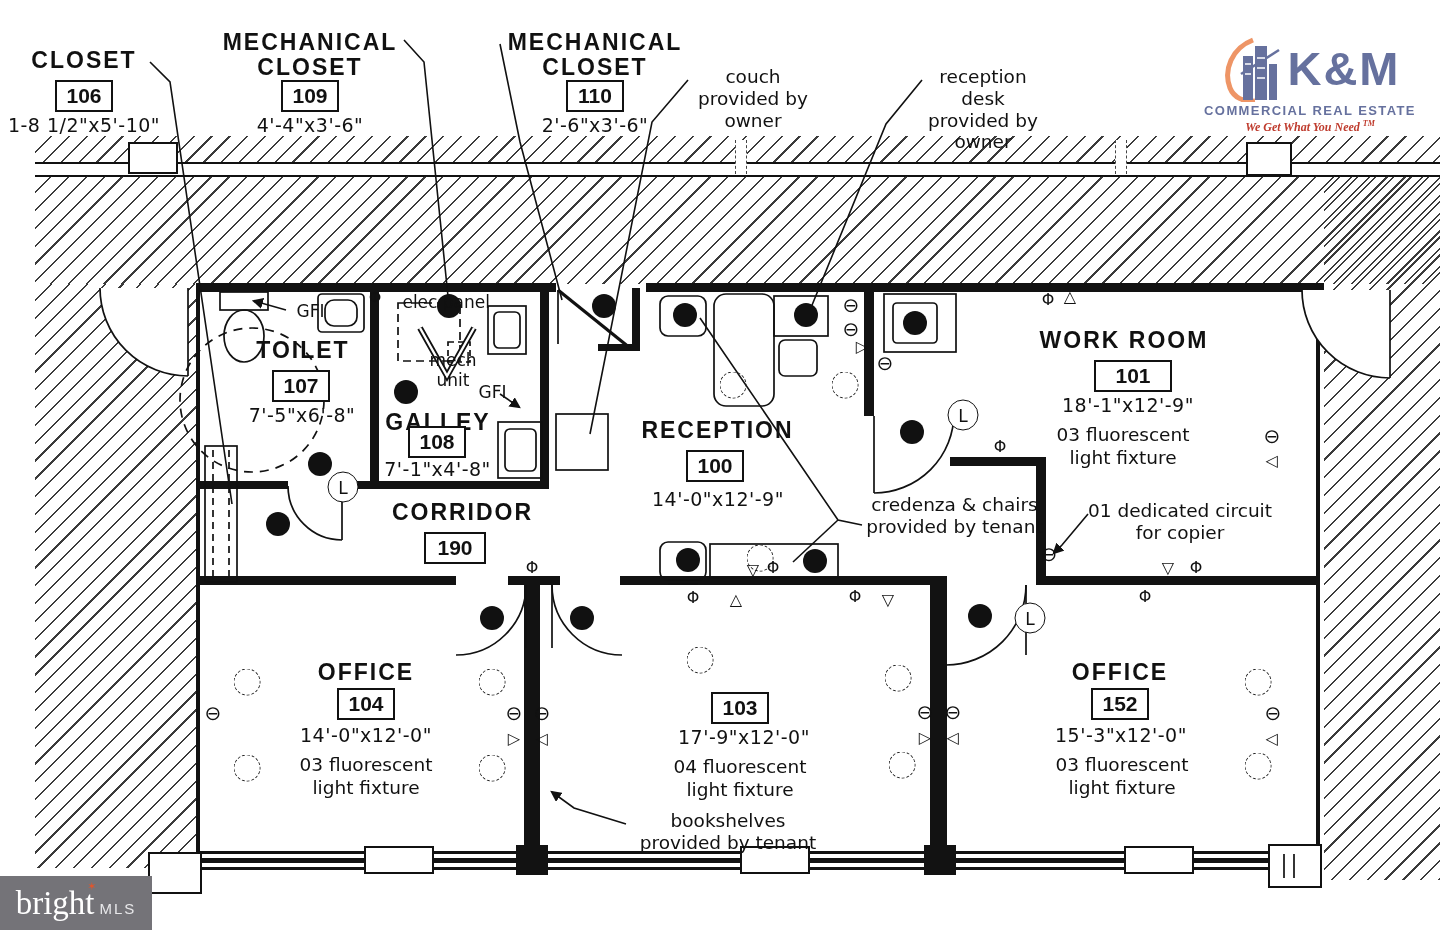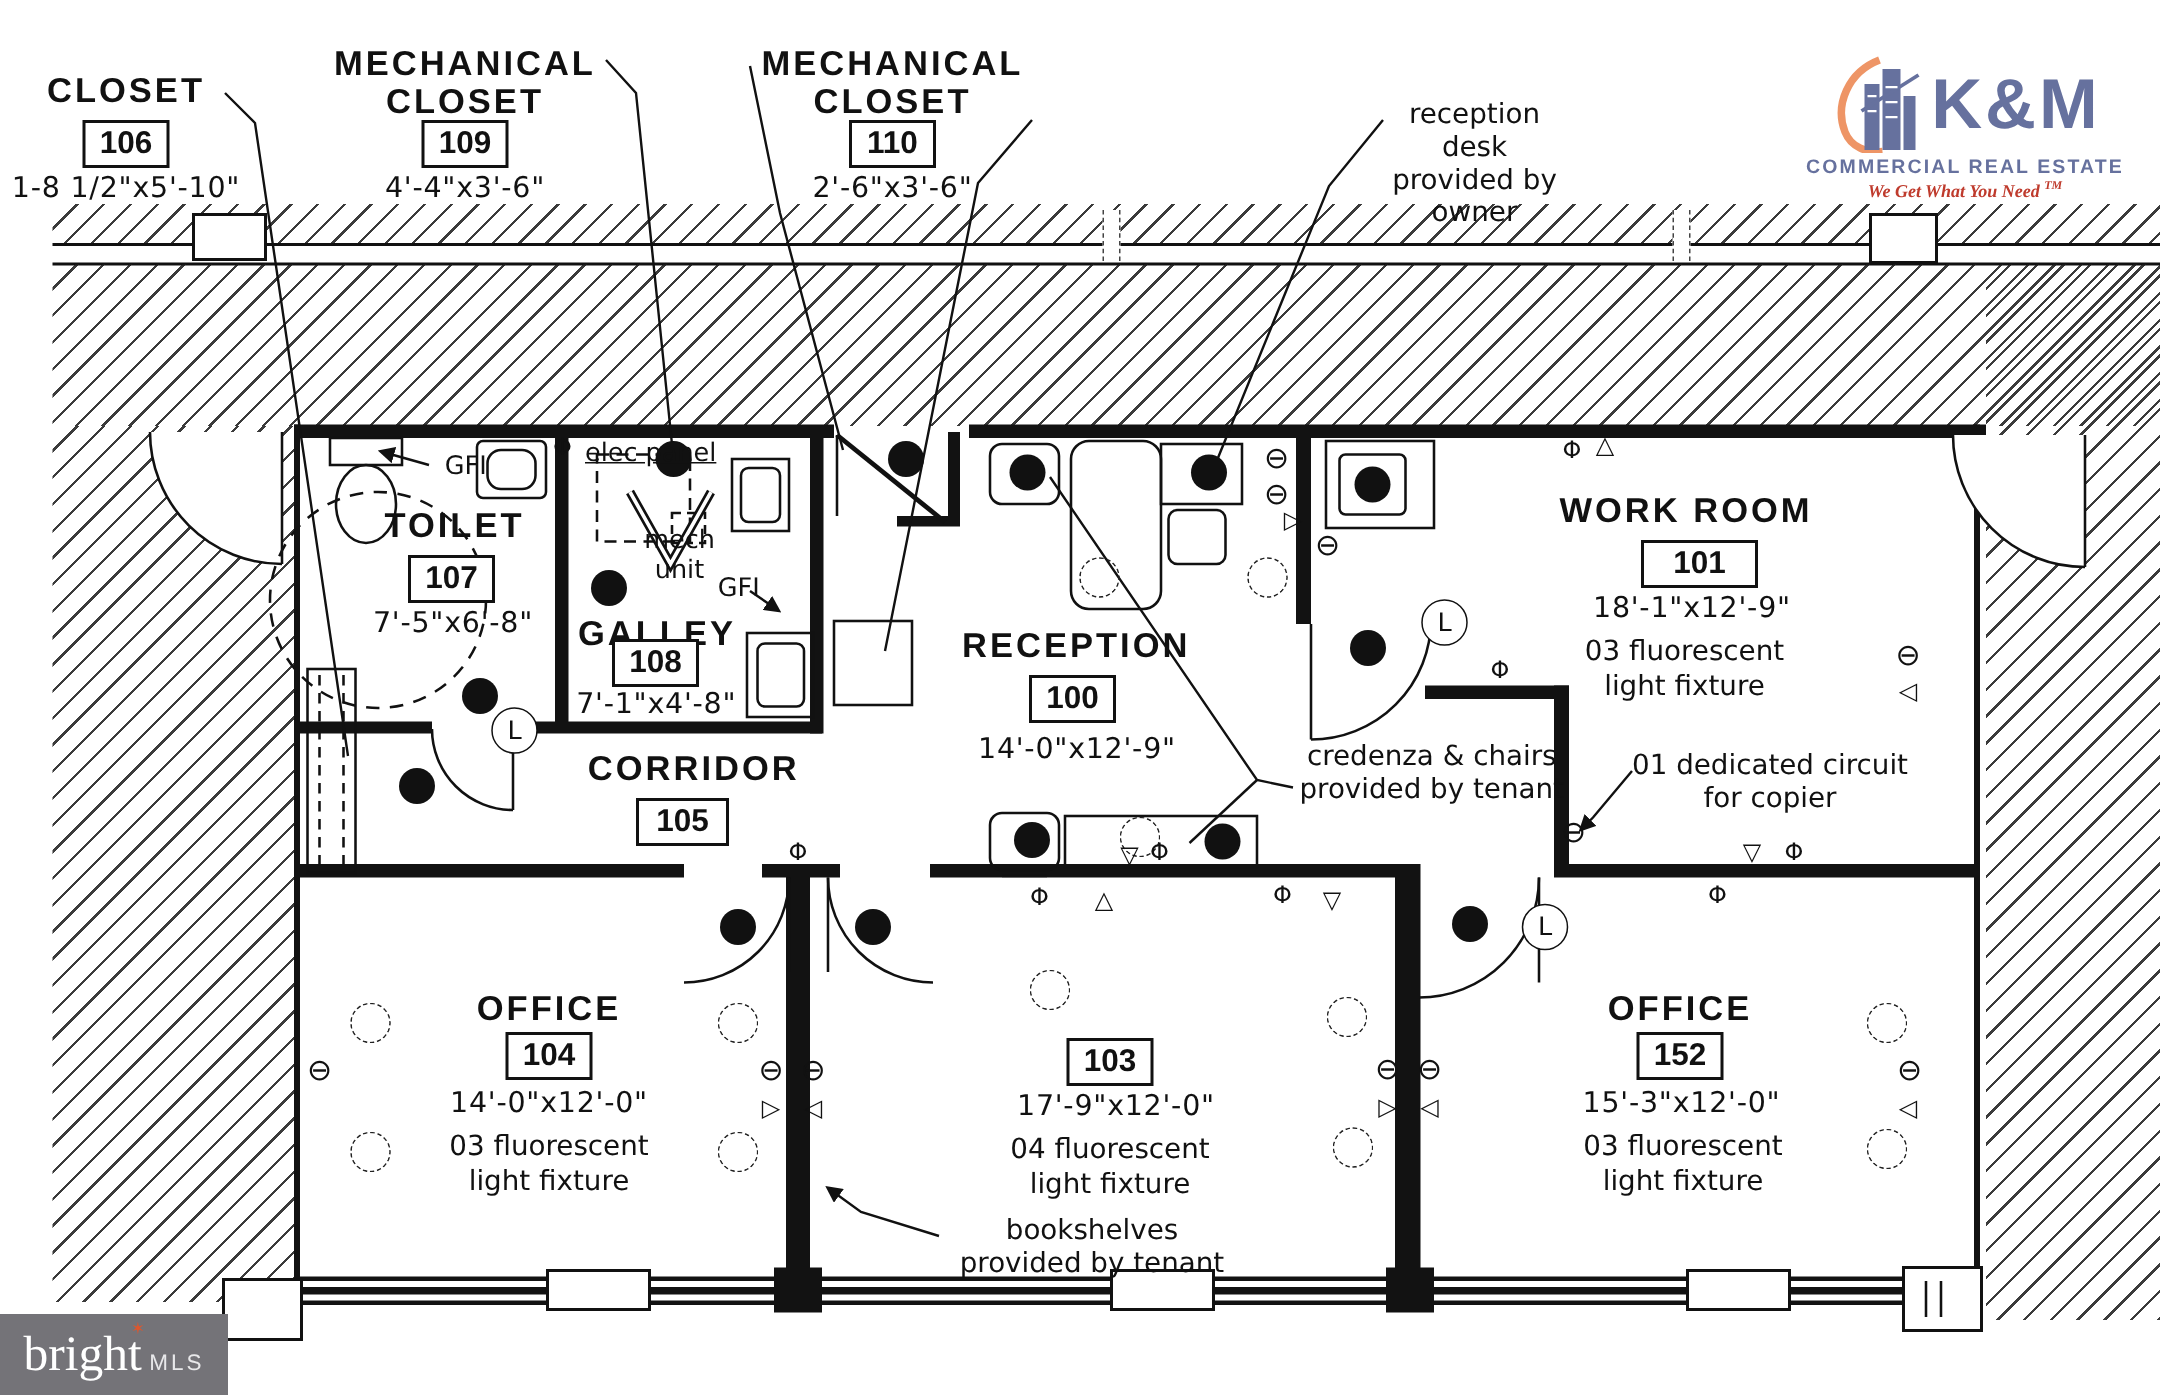--- a/index.html
+++ b/index.html
@@ -241,39 +241,40 @@
   <div class="dims" style="left:2px;top:114px;width:164px;">1-8 1/2"x5'-10"</div>
 
   <div class="rname" style="left:220px;top:30px;width:180px;">MECHANICAL CLOSET</div>
   <div class="numbox" style="left:281px;top:80px;width:58px;">109</div>
   <div class="dims" style="left:240px;top:114px;width:140px;">4'-4"x3'-6"</div>
 
   <div class="rname" style="left:505px;top:30px;width:180px;">MECHANICAL CLOSET</div>
   <div class="numbox" style="left:566px;top:80px;width:58px;">110</div>
   <div class="dims" style="left:525px;top:114px;width:140px;">2'-6"x3'-6"</div>
 
+  <div class="note" style="left:683px;top:66px;width:140px;">couch provided by owner</div>
   <div class="note" style="left:918px;top:66px;width:130px;">reception desk provided by owner</div>
   <div class="note" style="left:862px;top:494px;width:185px;">credenza &amp; chairs provided by tenant</div>
   <div class="note" style="left:1085px;top:500px;width:190px;">01 dedicated circuit for copier</div>
   <div class="note" style="left:628px;top:810px;width:200px;">bookshelves provided by tenant</div>
-  <div class="note" style="left:390px;top:292px;width:100px;font-size:17px;white-space:nowrap;text-align:left;text-decoration:underline;">elec panel</div>
+  <div class="note" style="left:390px;top:292px;width:100px;font-size:17px;white-space:nowrap;text-align:right;">elec panel</div>
   <div class="note" style="left:424px;top:350px;width:58px;font-size:17px;">mech unit</div>
   <div class="note" style="left:288px;top:301px;width:45px;font-size:17px;">GFI</div>
   <div class="note" style="left:470px;top:382px;width:45px;font-size:17px;">GFI</div>
 
   <div class="rname" style="left:243px;top:338px;width:120px;white-space:nowrap;">TOILET</div>
   <div class="numbox" style="left:272px;top:370px;width:58px;">107</div>
   <div class="dims" style="left:238px;top:404px;width:128px;">7'-5"x6'-8"</div>
 
   <div class="rname" style="left:383px;top:410px;width:110px;white-space:nowrap;">GALLEY</div>
   <div class="numbox" style="left:408px;top:426px;width:58px;">108</div>
   <div class="dims" style="left:380px;top:458px;width:115px;">7'-1"x4'-8"</div>
 
   <div class="rname" style="left:390px;top:500px;width:145px;white-space:nowrap;">CORRIDOR</div>
-  <div class="numbox" style="left:424px;top:532px;width:62px;">105</div>
+  <div class="numbox" style="left:424px;top:532px;width:62px;">190</div>
 
   <div class="rname" style="left:640px;top:418px;width:155px;white-space:nowrap;">RECEPTION</div>
   <div class="numbox" style="left:686px;top:450px;width:58px;">100</div>
   <div class="dims" style="left:652px;top:488px;width:128px;">14'-0"x12'-9"</div>
 
   <div class="rname" style="left:1035px;top:328px;width:178px;white-space:nowrap;">WORK ROOM</div>
   <div class="numbox" style="left:1094px;top:360px;width:78px;">101</div>
   <div class="dims" style="left:1062px;top:394px;width:122px;">18'-1"x12'-9"</div>
   <div class="fixt" style="left:1050px;top:424px;width:146px;">03 fluorescent light fixture</div>
 

